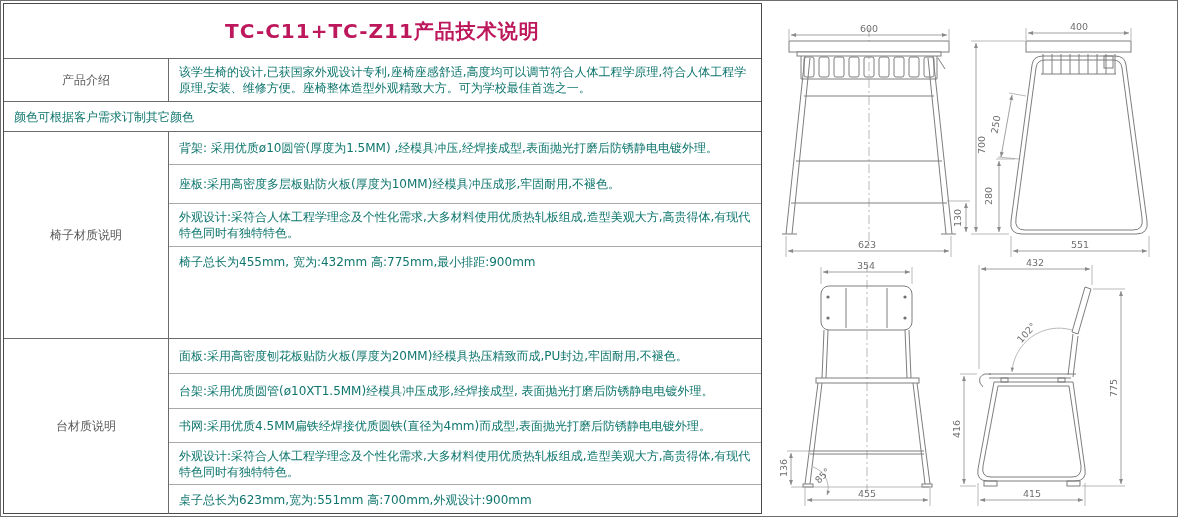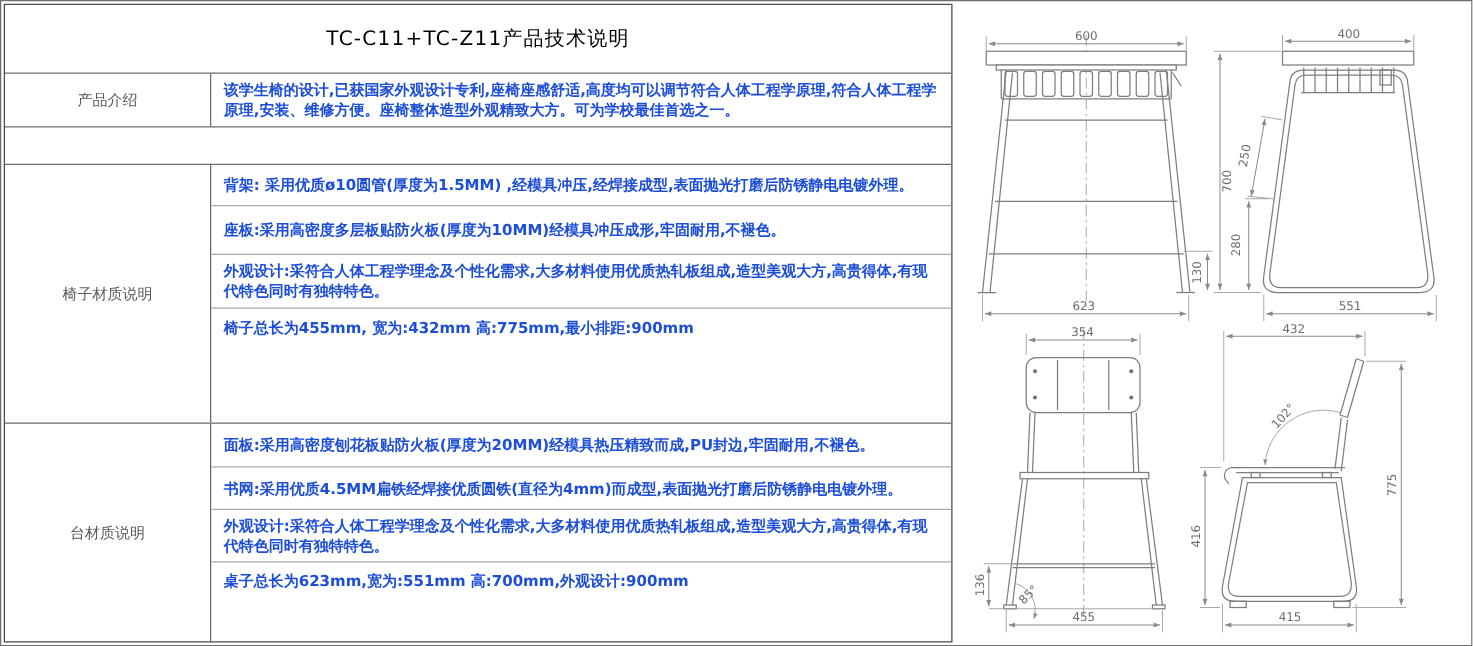--- a/index.html
+++ b/index.html
@@ -8,34 +8,34 @@
     border:1px solid #6e6e6e;box-sizing:border-box;overflow:hidden;
     font-family:"DejaVu Sans","Liberation Sans",sans-serif;
   }
   .spec-table{
     position:absolute;left:2px;top:2px;width:759px;height:511px;
     border:1px solid #4a4a4a;box-sizing:border-box;background:#fff;
   }
   .t-header{
     height:55px;border-bottom:1px solid #6b6b6b;box-sizing:border-box;
     display:flex;align-items:center;justify-content:center;
-    font-size:16px;color:#000000;letter-spacing:1px;
+    font-size:20px;color:#be185d;letter-spacing:1px;font-weight:bold;
   }
   .t-sec{display:flex;border-bottom:1px solid #6b6b6b;box-sizing:border-box;}
   .t-sec.last{border-bottom:none;}
   .t-label{
     width:165px;flex:0 0 165px;border-right:1px solid #6b6b6b;box-sizing:border-box;
     display:flex;align-items:center;justify-content:center;
     font-size:12px;color:#595959;font-family:Liberation Mono, monospace;
   }
   .t-cells{flex:1;display:flex;flex-direction:column;min-width:0;}
   .t-cell{
     box-sizing:border-box;border-bottom:1px solid #aaaaaa;
     display:flex;align-items:center;
-    padding:2px 10px 2px 10px;font-size:12px;line-height:16px;color:#1d4ed8;font-weight:bold;
+    padding:2px 10px 2px 10px;font-size:12px;line-height:16px;color:#0f766e;
   }
   .t-cells .t-cell:last-child{border-bottom:none;}
   .drawings{position:absolute;left:762px;top:0;width:416px;height:517px;}
   .obj{stroke:#7e7e7e;stroke-width:1;fill:none;}
   .objf{stroke:#7e7e7e;stroke-width:1;fill:#ffffff;}
   .ext{stroke:#9c9c9c;stroke-width:0.7;fill:none;}
   .dim{stroke:#8a8a8a;stroke-width:0.8;fill:none;
        marker-start:url(#arr);marker-end:url(#arr);}
   .cl{stroke:#9c9c9c;stroke-width:0.7;stroke-dasharray:9 3 2 3;fill:none;}
   .dtx{fill:#6f6f6f;font-size:9.5px;text-anchor:middle;
@@ -51,36 +51,40 @@
     <div class="t-header">TC-C11+TC-Z11产品技术说明</div>
 
     <div class="t-sec" style="height:43px">
       <div class="t-label">产品介绍</div>
       <div class="t-cells">
         <div class="t-cell" style="height:43px">该学生椅的设计,已获国家外观设计专利,座椅座感舒适,高度均可以调节符合人体工程学原理,符合人体工程学原理,安装、维修方便。座椅整体造型外观精致大方。可为学校最佳首选之一。</div>
       </div>
     </div>
 
     <div class="t-sec" style="height:30px">
+      <div class="t-cells">
+        <div class="t-cell" style="height:30px">颜色可根据客户需求订制其它颜色</div>
+      </div>
     </div>
 
     <div class="t-sec" style="height:207px">
       <div class="t-label">椅子材质说明</div>
       <div class="t-cells">
         <div class="t-cell" style="height:33px">背架: 采用优质ø10圆管(厚度为1.5MM) ,经模具冲压,经焊接成型,表面抛光打磨后防锈静电电镀外理。</div>
         <div class="t-cell" style="height:39px">座板:采用高密度多层板贴防火板(厚度为10MM)经模具冲压成形,牢固耐用,不褪色。</div>
         <div class="t-cell" style="height:43px">外观设计:采符合人体工程学理念及个性化需求,大多材料使用优质热轧板组成,造型美观大方,高贵得体,有现代特色同时有独特特色。</div>
         <div class="t-cell" style="height:29px">椅子总长为455mm, 宽为:432mm  高:775mm,最小排距:900mm</div>
       </div>
     </div>
 
     <div class="t-sec last" style="height:175px">
       <div class="t-label">台材质说明</div>
       <div class="t-cells">
         <div class="t-cell" style="height:35px">面板:采用高密度刨花板贴防火板(厚度为20MM)经模具热压精致而成,PU封边,牢固耐用,不褪色。</div>
+        <div class="t-cell" style="height:35px">台架:采用优质圆管(ø10XT1.5MM)经模具冲压成形,经焊接成型, 表面抛光打磨后防锈静电电镀外理。</div>
         <div class="t-cell" style="height:34px">书网:采用优质4.5MM扁铁经焊接优质圆铁(直径为4mm)而成型,表面抛光打磨后防锈静电电镀外理。</div>
         <div class="t-cell" style="height:42px">外观设计:采符合人体工程学理念及个性化需求,大多材料使用优质热轧板组成,造型美观大方,高贵得体,有现代特色同时有独特特色。</div>
         <div class="t-cell" style="height:29px">桌子总长为623mm,宽为:551mm  高:700mm,外观设计:900mm</div>
       </div>
     </div>
   </div>
 
   <svg class="drawings" viewBox="0 0 416 517">
     <defs>
       <marker id="arr" viewBox="0 0 10 10" refX="9" refY="5" markerWidth="9" markerHeight="7" orient="auto-start-reverse">

